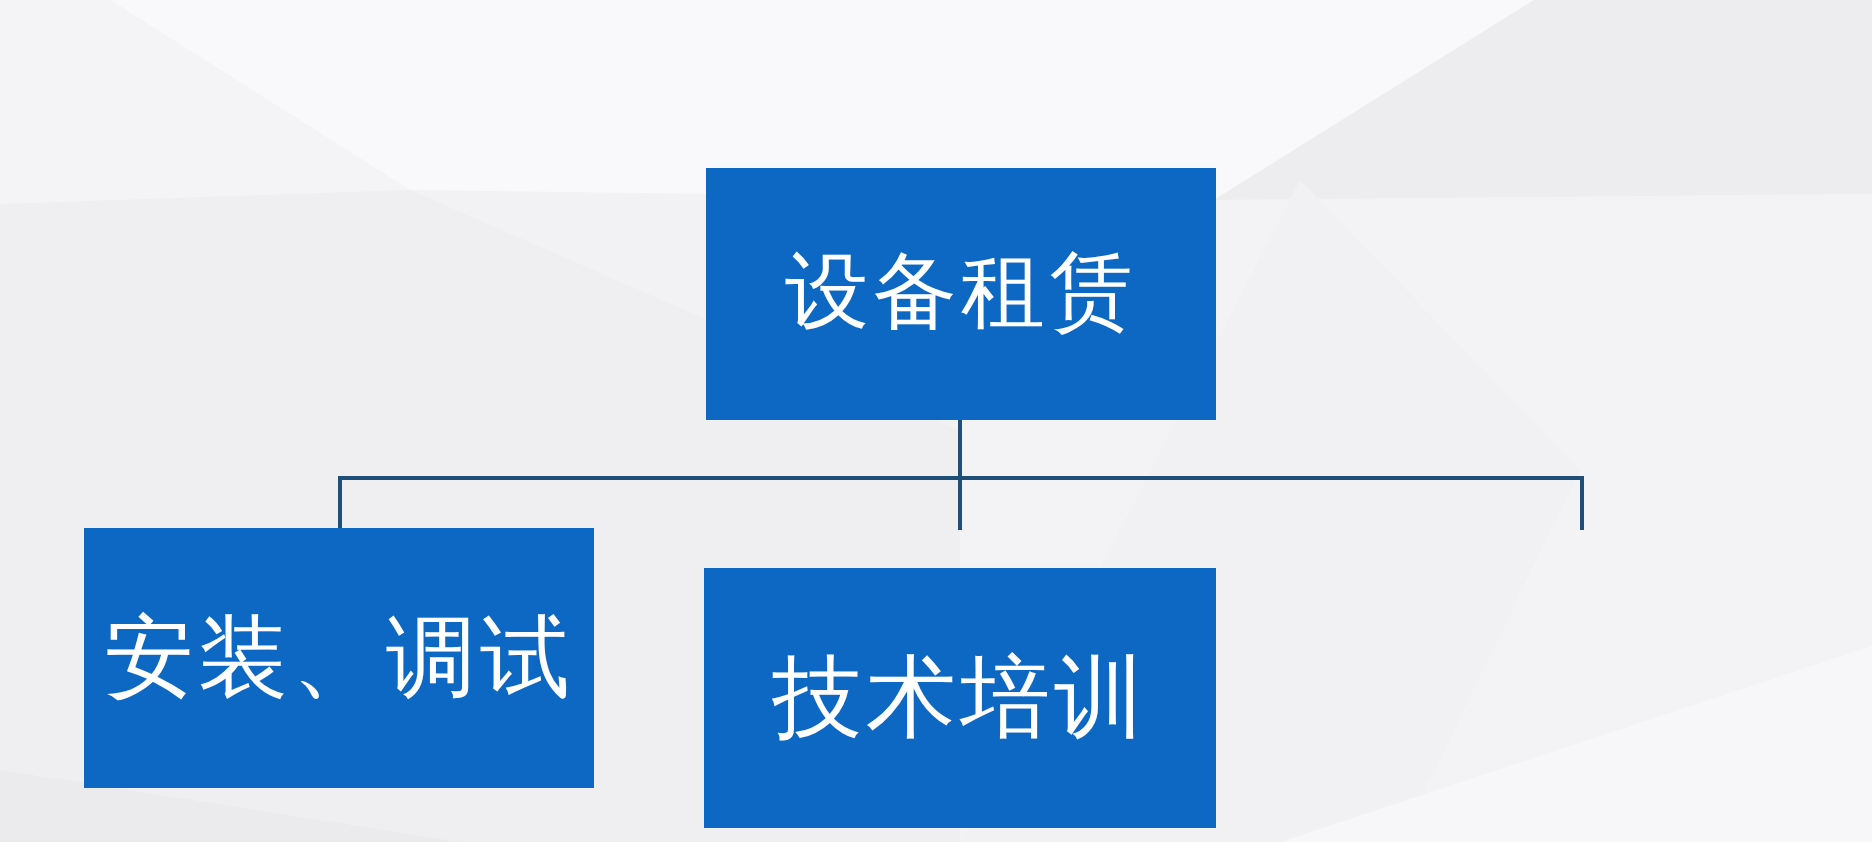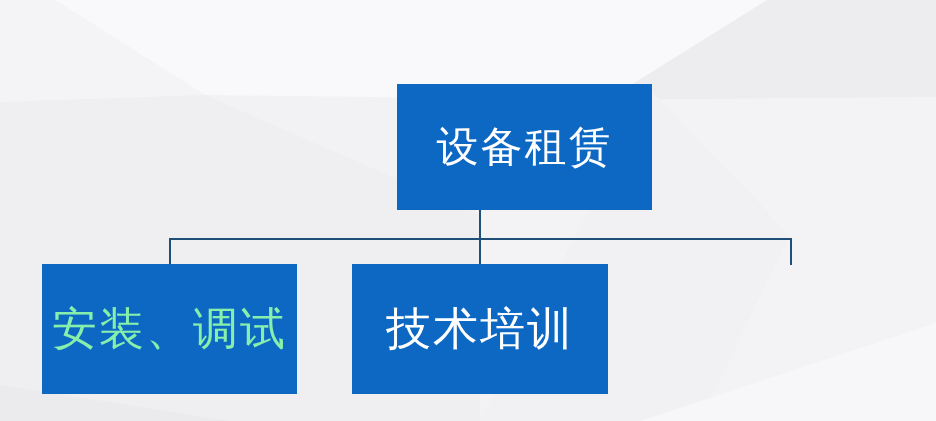--- a/index.html
+++ b/index.html
@@ -67,26 +67,26 @@
     <polygon points="0,385 230,421 0,421" fill="#ebebee"></polygon>
     <polygon points="640,421 936,323 936,421" fill="#f7f7f9"></polygon>
   </svg>
 
   <div class="connector conn-stub" style="background: rgb(31, 78, 121);"></div>
   <div class="connector conn-horizontal" style="background: rgb(31, 78, 121);"></div>
   <div class="connector conn-drop-0" style="background: rgb(31, 78, 121);"></div>
   <div class="connector conn-drop-1" style="background: rgb(31, 78, 121);"></div>
   <div class="connector conn-drop-2" style="background: rgb(31, 78, 121);"></div>
 
-  <div class="node node-root" style="background: rgb(13, 104, 195); color: rgb(255, 255, 255); margin-left: 44px;">
+  <div class="node node-root" style="background: rgb(13, 104, 195); color: rgb(255, 255, 255);">
     <span>设备租赁</span>
   </div>
 
-  <div class="node node-child node-child-0" style="background: rgb(13, 104, 195); color: #86efac;">
+  <div class="node node-child node-child-0" style="background: rgb(13, 104, 195); color: #ffffff;">
     <span>安装、调试</span>
   </div>
 
-  <div class="node node-child node-child-1" style="background: rgb(13, 104, 195); color: rgb(255, 255, 255);">
+  <div class="node node-child node-child-1" style="background: rgb(13, 104, 195); color: rgb(255, 255, 255); margin-top: 20px;">
     <span>技术培训</span>
   </div>
 
 
 </div>
 
 </body></html>

